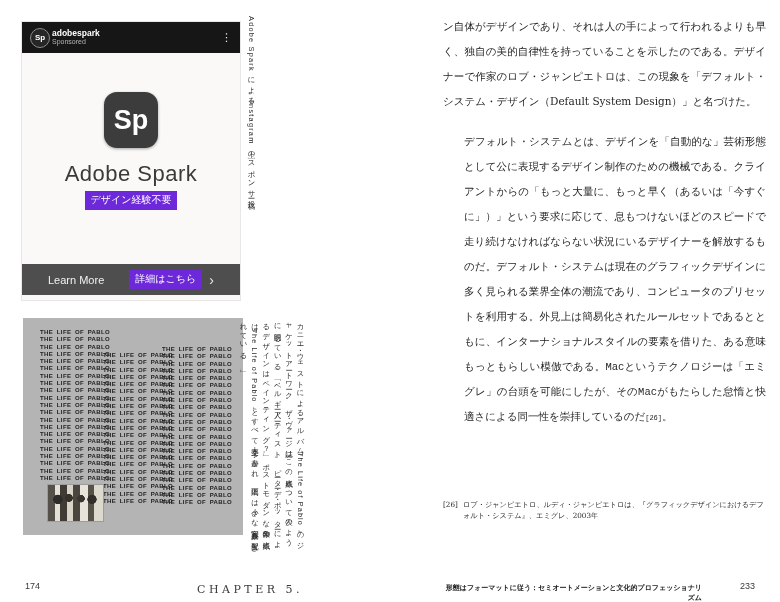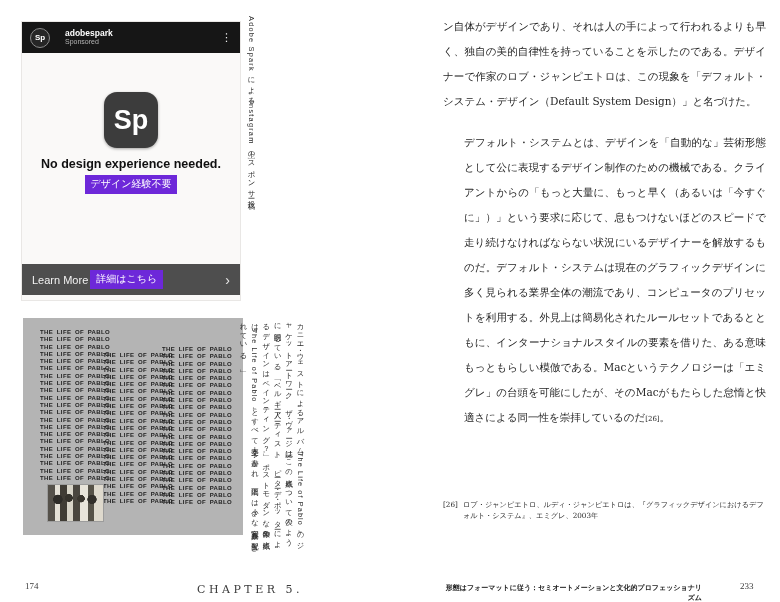--- a/index.html
+++ b/index.html
@@ -4,33 +4,33 @@
 <style>
   * { margin:0; padding:0; box-sizing:border-box; }
   html,body { background:#ffffff; }
   body { font-family:"Liberation Sans", sans-serif; }
   .spread { position:relative; width:780px; height:602px; background:#ffffff; overflow:hidden; }
 
   
   .ad-card { position:absolute; left:22px; top:22px; width:218px; height:278px; background:#faf9f8; box-shadow:0 0 0 1px #e9e7e5; }
   .ad-header { height:31px; background:#161616; display:flex; align-items:center; padding:0 8px; }
   .ad-avatar { width:20px; height:20px; border-radius:50%; background:#262626; border:1px solid #8a8a8a; color:#fff; font-size:8px; font-weight:bold; display:flex; align-items:center; justify-content:center; flex:0 0 auto; }
-  .ad-id { margin-left:15px; line-height:1.15; }
+  .ad-id { margin-left:2px; line-height:1.15; }
   .ad-username { color:#ffffff; font-size:8.5px; font-weight:bold; }
   .ad-sponsored { color:#b5b5b5; font-size:7px; }
   .ad-menu { margin-left:auto; color:#f0f0f0; font-size:11px; letter-spacing:0; line-height:1; }
   .ad-body { height:211px; display:flex; flex-direction:column; align-items:center; }
   .app-icon { margin-top:39px; width:54px; height:56px; background:#3c3c3c; border-radius:13px; color:#ffffff; font-size:27px; font-weight:600; display:flex; align-items:center; justify-content:center; box-shadow:0 1px 3px rgba(0,0,0,.35); }
   .ad-title { margin-top:13px; font-size:22px; font-weight:300; color:#3a3a3a; letter-spacing:.5px; }
   .ad-tagline { margin-top:9px; font-size:12.5px; font-weight:bold; color:#101010; }
   .badge { background:#6d28d9; color:#ffffff; font-size:10px; padding:2px 6px 3px; }
   .ad-tagline-badge { margin-top:4px; }
-  .ad-cta { height:31px; background:#4e4e4e; display:flex; align-items:center; padding:0 10px; }
+  .ad-cta { height:31px; background:#4e4e4e; display:flex; align-items:center; padding:0 26px; }
   .cta-label { color:#f2f2f2; font-size:11px; }
-  .cta-badge { margin-left:2px; }
+  .cta-badge { margin-left:25px; }
   .cta-chevron { margin-left:auto; color:#e8e8e8; font-size:14px; line-height:1; }
 
   
   .vtext { writing-mode:vertical-rl; text-orientation:mixed; color:#2c2c2c; }
   .ad-caption { position:absolute; left:246px; top:16px; height:210px; font-size:7.4px; letter-spacing:1.2px; }
   .album-caption { position:absolute; left:248px; top:318px; height:231px; width:58px; font-size:7.3px; letter-spacing:1.1px; line-height:11.4px; }
 
   
   .album { position:absolute; left:23px; top:318px; width:220px; height:217px; background:#b4b4b4; overflow:hidden; }
   .album-col { position:absolute; white-space:pre-line; font-size:6px; font-weight:bold; line-height:7.3px; letter-spacing:.4px; word-spacing:1.5px; color:#1d1d1d; }
@@ -41,30 +41,30 @@
     background:
       radial-gradient(circle at 18% 40%, #2e2c28 0 9%, transparent 10%),
       radial-gradient(circle at 38% 36%, #35322c 0 9%, transparent 10%),
       radial-gradient(circle at 60% 38%, #3a362f 0 9%, transparent 10%),
       radial-gradient(circle at 80% 40%, #322f2a 0 9%, transparent 10%),
       linear-gradient(90deg, #55514a 0 12%, #e4e0d6 12% 22%, #403c35 22% 34%, #d8d4c8 34% 46%, #4a463f 46% 58%, #e8e4da 58% 72%, #565248 72% 84%, #ded9cd 84% 100%),
       linear-gradient(#8d8a82, #6f6c64);
     box-shadow:0 0 0 1px #9c9c9c; }
 
   
-  .folio { position:absolute; font-family:Liberation Serif, serif; font-size:9px; color:#3a3a3a; }
+  .folio { position:absolute; font-family:Liberation Sans, sans-serif; font-size:9px; color:#3a3a3a; }
   .folio-left { left:25px; top:581px; }
   .folio-right { left:740px; top:581px; }
   .chapter-label { position:absolute; left:180px; top:583px; width:140px; text-align:center; font-family:"DejaVu Serif", serif; font-size:11px; letter-spacing:3.5px; color:#3a3a3a; }
   .running-title { position:absolute; left:440px; top:583px; width:262px; text-align:right; font-size:7px; font-weight:bold; color:#222222; }
 
   
   .main-text { position:absolute; left:443px; top:14px; width:323px; font-family:"DejaVu Serif", serif; font-size:10.5px; line-height:25px; color:#1f1f1f; text-align:justify; }
   .para1 { }
-  .quote { margin-top:16px; margin-left:21px; }
+  .quote { margin-top:16px; margin-left:21px;font-family:Liberation Mono, monospace; }
   .para2 { margin-top:16px; text-indent:10.5px; }
   .fn-ref { font-size:7px; }
   .footnote { position:absolute; left:443px; top:499px; width:322px; font-family:"DejaVu Serif", serif; font-size:7.2px; line-height:11.2px; color:#2a2a2a; }
   .fn-row { display:grid; grid-template-columns:20px 1fr; }
   .fn-url { margin-left:20px; }
 </style>
 </head>
 <body>
 
 <div class="spread">
@@ -73,21 +73,21 @@
     <div class="ad-header">
       <div class="ad-avatar">Sp</div>
       <div class="ad-id">
         <div class="ad-username">adobespark</div>
         <div class="ad-sponsored">Sponsored</div>
       </div>
       <div class="ad-menu">⋮</div>
     </div>
     <div class="ad-body">
       <div class="app-icon">Sp</div>
-      <div class="ad-tagline">No design experience needed.</div>
+      <div class="ad-title">Adobe Spark</div>
       <div class="badge ad-tagline-badge">デザイン経験不要</div>
     </div>
     <div class="ad-cta">
       <span class="cta-label">Learn More</span>
       <span class="badge cta-badge">詳細はこちら</span>
       <span class="cta-chevron">›</span>
     </div>
   </div>
 
   <div class="vtext ad-caption">Adobe SparkによるInstagram上のスポンサー投稿</div>

